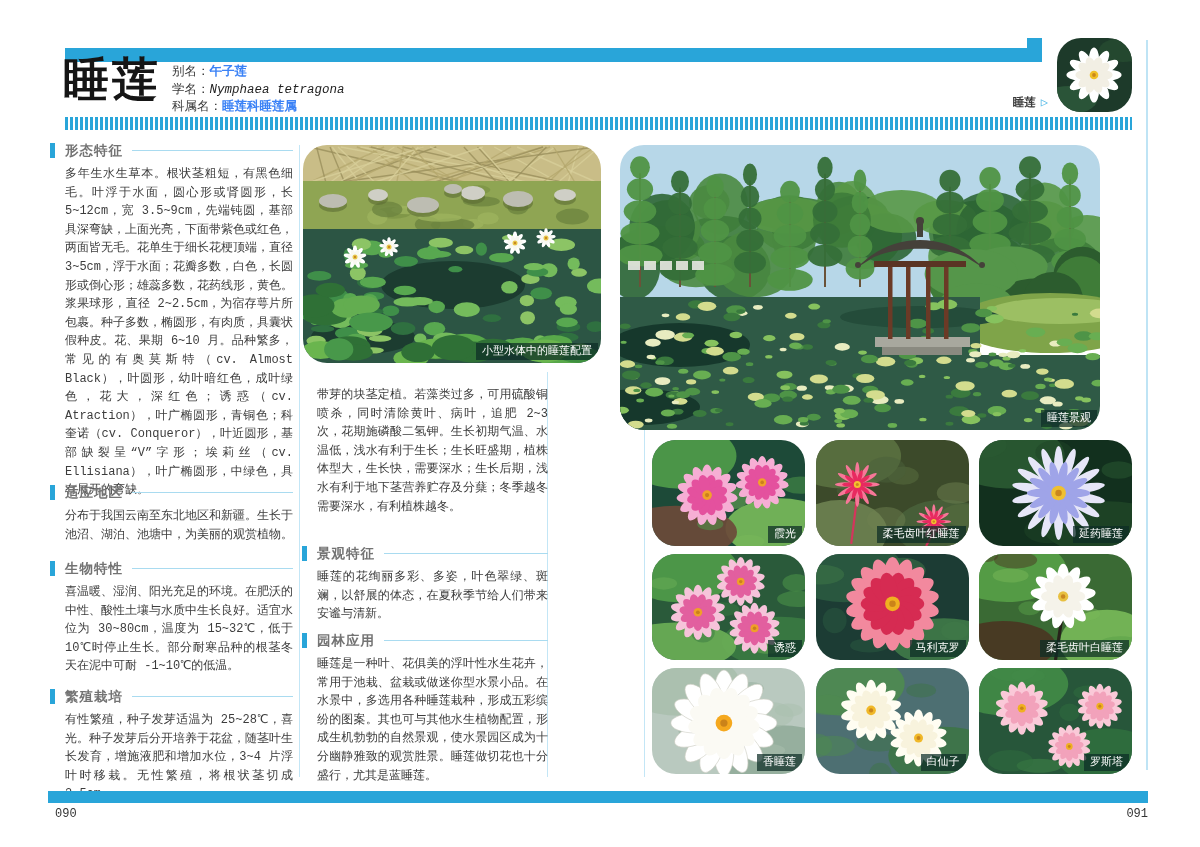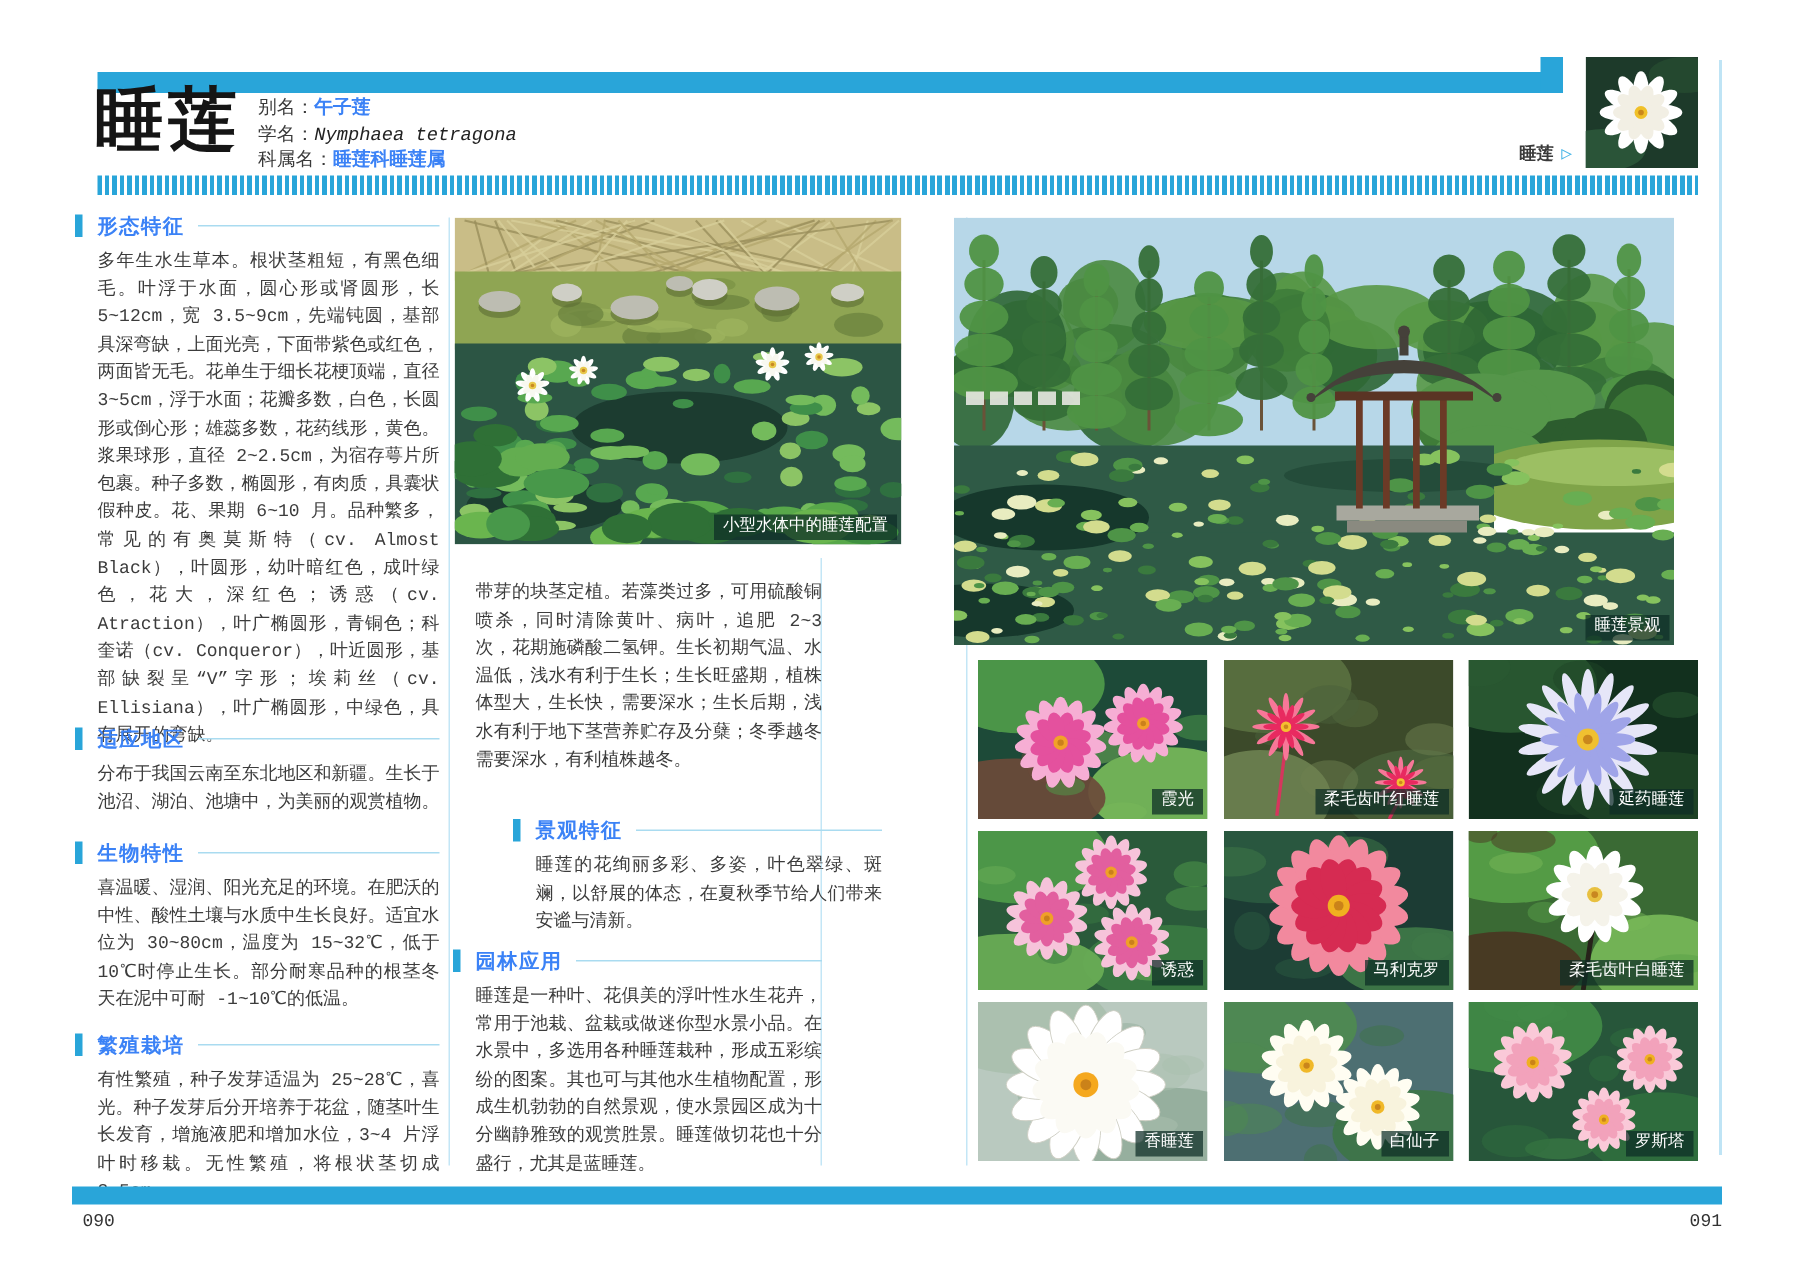--- a/index.html
+++ b/index.html
@@ -19,25 +19,25 @@
   .index-tab .tri{color:#4ab6e6;font-size:12px;font-weight:normal;}
   .thumb{left:1057px;top:38px;width:75px;height:74px;overflow:hidden;}
   .stripes{left:65px;top:117px;width:1067px;height:13px;
            background:repeating-linear-gradient(90deg,#29a5d9 0,#29a5d9 3px,#ffffff 3px,#ffffff 5px);}
   .page-rule{left:1146px;top:40px;width:2px;height:730px;background:#bfe4f5;}
   .vrule{width:1px;background:#c3e6f6;}
   
   .sec{width:228px;}
   .sec-head{position:relative;display:flex;align-items:center;height:17px;}
   .sec-head .tab{position:absolute;left:-15px;top:1px;width:5px;height:15px;background:#29a5d9;}
-  .sec-head .h{font-size:13.5px;font-weight:bold;color:#3b82f6;letter-spacing:1px;white-space:nowrap;text-align:right;}
+  .sec-head .h{font-size:13.5px;font-weight:bold;color:#737373;letter-spacing:1px;white-space:nowrap;text-align:right;}
   .sec-head .rule{flex:1;height:1px;background:#a9dbf0;margin-left:9px;}
   .body-text{margin-top:6px;font-size:12px;line-height:18.6px;color:#3c3c3c;text-align:justify;}
   
-  figure{margin:0;padding:0;}
+  figure{margin:0;padding:0;border-radius:24px;}
   .photo{overflow:hidden;}
   .pcap{position:absolute;right:3px;bottom:3px;background:rgba(12,44,38,.72);color:#fff;
         font-size:11px;line-height:1;padding:3px 6px;white-space:nowrap;}
   .gcell{position:absolute;width:153px;height:106px;overflow:hidden;}
   
   .bottom-bar{left:48px;top:791px;width:1100px;height:12px;background:#29a5d9;}
   .pagenum{top:807px;font-size:12px;color:#333;}
   .pagenum.left{left:55px;}
   .pagenum.right{left:1048px;width:100px;text-align:right;}
 </style>
@@ -377,38 +377,38 @@
         <ellipse cx="0" cy="-3.4560000000000004" rx="1.7328000000000001" ry="3.1680000000000006" fill="#f8f8f0" transform="rotate(231.42857142857144)"></ellipse>
         <ellipse cx="0" cy="-3.4560000000000004" rx="1.7328000000000001" ry="3.1680000000000006" fill="#f8f8f0" transform="rotate(282.8571428571429)"></ellipse>
         <ellipse cx="0" cy="-3.4560000000000004" rx="1.7328000000000001" ry="3.1680000000000006" fill="#f8f8f0" transform="rotate(334.2857142857143)"></ellipse>
         <circle cx="0" cy="0" r="2.5" fill="#e8c84a"></circle>
         <circle cx="0" cy="0" r="1.2" fill="#c07818" opacity="0.8"></circle>
       </g>
     </svg>
   <figcaption class="pcap">小型水体中的睡莲配置</figcaption>
 </figure>
 <div class="abs body-text" style="left:317px;top:380px;width:231px;">带芽的块茎定植。若藻类过多，可用硫酸铜喷杀，同时清除黄叶、病叶，追肥 2~3 次，花期施磷酸二氢钾。生长初期气温、水温低，浅水有利于生长；生长旺盛期，植株体型大，生长快，需要深水；生长后期，浅水有利于地下茎营养贮存及分蘖；冬季越冬需要深水，有利植株越冬。</div>
-<section class="abs sec" style="left:317px;top:545px;width:231px;margin-left:40px;">
+<section class="abs sec" style="left:317px;top:545px;width:231px;">
   <div class="sec-head">
       <span class="tab"></span>
       <span class="h">景观特征</span>
       <span class="rule"></span>
     </div>
   <div class="body-text">睡莲的花绚丽多彩、多姿，叶色翠绿、斑斓，以舒展的体态，在夏秋季节给人们带来安谧与清新。</div>
 </section>
 <section class="abs sec" style="left:317px;top:632px;width:231px;">
   <div class="sec-head">
       <span class="tab"></span>
       <span class="h">园林应用</span>
       <span class="rule"></span>
     </div>
   <div class="body-text">睡莲是一种叶、花俱美的浮叶性水生花卉，常用于池栽、盆栽或做迷你型水景小品。在水景中，多选用各种睡莲栽种，形成五彩缤纷的图案。其也可与其他水生植物配置，形成生机勃勃的自然景观，使水景园区成为十分幽静雅致的观赏胜景。睡莲做切花也十分盛行，尤其是蓝睡莲。</div>
 </section>
 
-<figure class="abs photo" id="landscape-photo" style="left:636px;top:145px;width:480px;height:285px;"><svg viewBox="0 0 480 285" width="480" height="285">
+<figure class="abs photo" id="landscape-photo" style="left:620px;top:145px;width:480px;height:285px;"><svg viewBox="0 0 480 285" width="480" height="285">
       <rect x="0" y="0" width="480" height="160" fill="#b7d7e8"></rect>
       <ellipse cx="114.61480312049389" cy="123.51199485245161" rx="35.92478332482278" ry="32.5396291827783" fill="#2e6634" opacity="0.9"></ellipse>
       <ellipse cx="410.7761072739959" cy="82.07388671115041" rx="21.380764873232692" ry="15.375680724158883" fill="#4a8a40" opacity="0.9"></ellipse>
       <ellipse cx="466.946415156126" cy="94.84380900510587" rx="31.748298226855695" ry="24.956787900067866" fill="#589846" opacity="0.9"></ellipse>
       <ellipse cx="373.16030759364367" cy="113.48592760739848" rx="30.870011678431183" ry="23.482159968465567" fill="#4a8a40" opacity="0.9"></ellipse>
       <ellipse cx="173.98267842829227" cy="91.11304377554916" rx="22.390472561120987" ry="28.982744003646076" fill="#4a8a40" opacity="0.9"></ellipse>
       <ellipse cx="171.8942115828395" cy="68.41368013527244" rx="45.52585094003007" ry="16.441323725506663" fill="#3e7c3a" opacity="0.9"></ellipse>
       <ellipse cx="219.03527945280075" cy="63.100593771087006" rx="22.964664408005774" ry="26.431925465352833" fill="#4a8a40" opacity="0.9"></ellipse>
       <ellipse cx="40.579899586737156" cy="100.41753759840503" rx="44.08504214184359" ry="19.314553454518318" fill="#589846" opacity="0.9"></ellipse>
       <ellipse cx="169.31448720395565" cy="78.45715488190763" rx="33.32410048879683" ry="28.233755259774625" fill="#3e7c3a" opacity="0.9"></ellipse>

